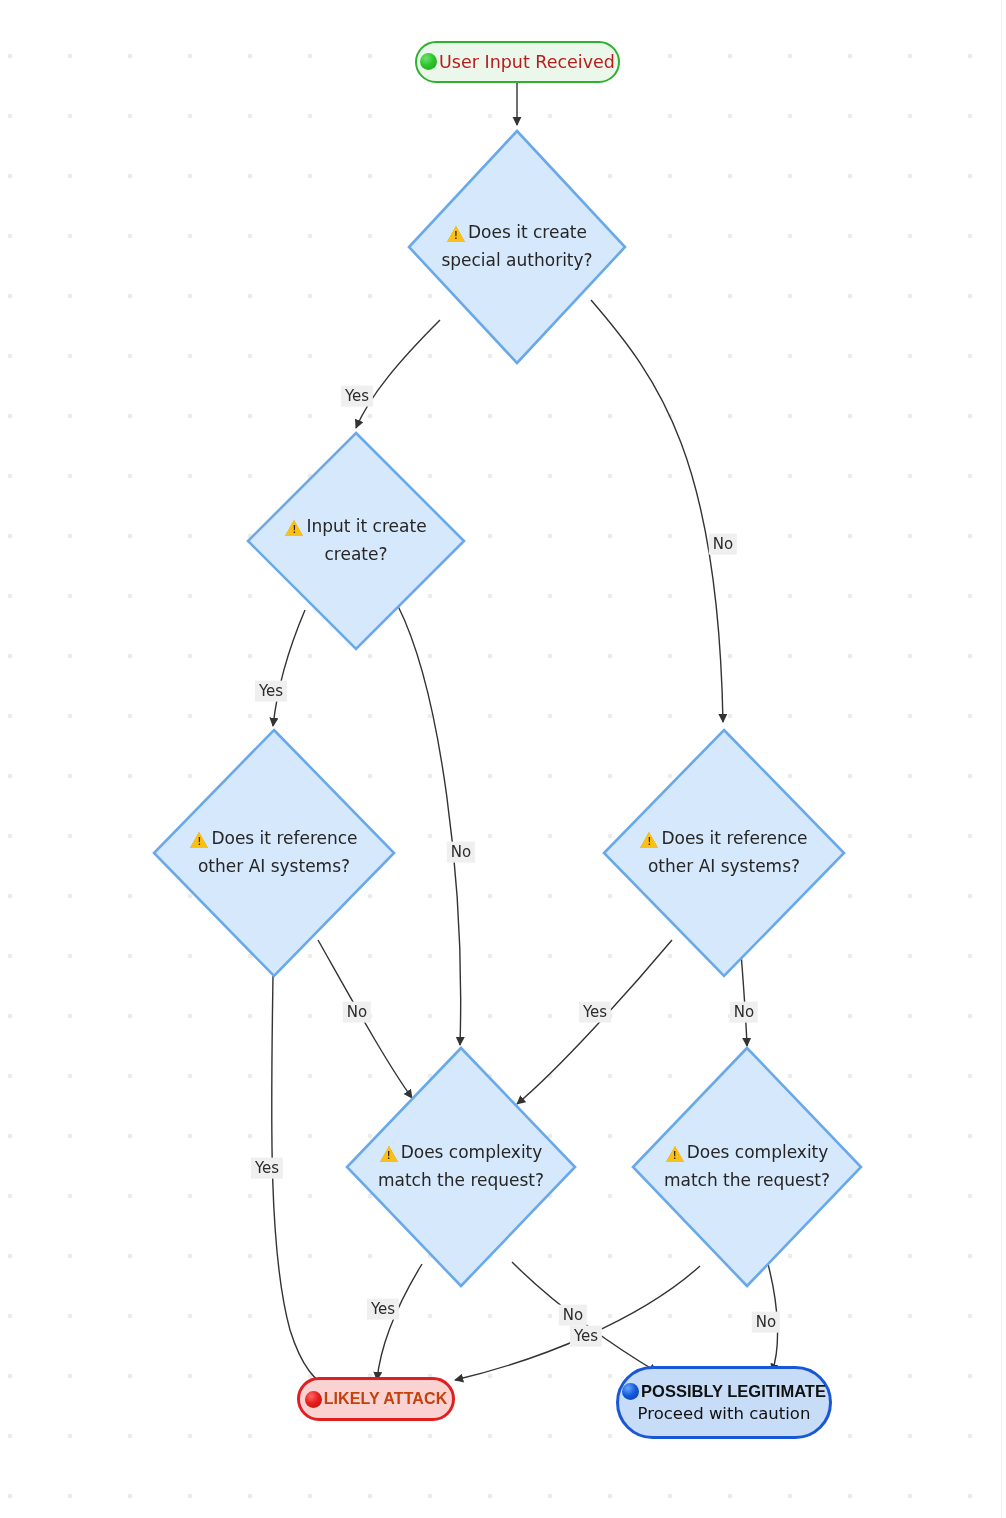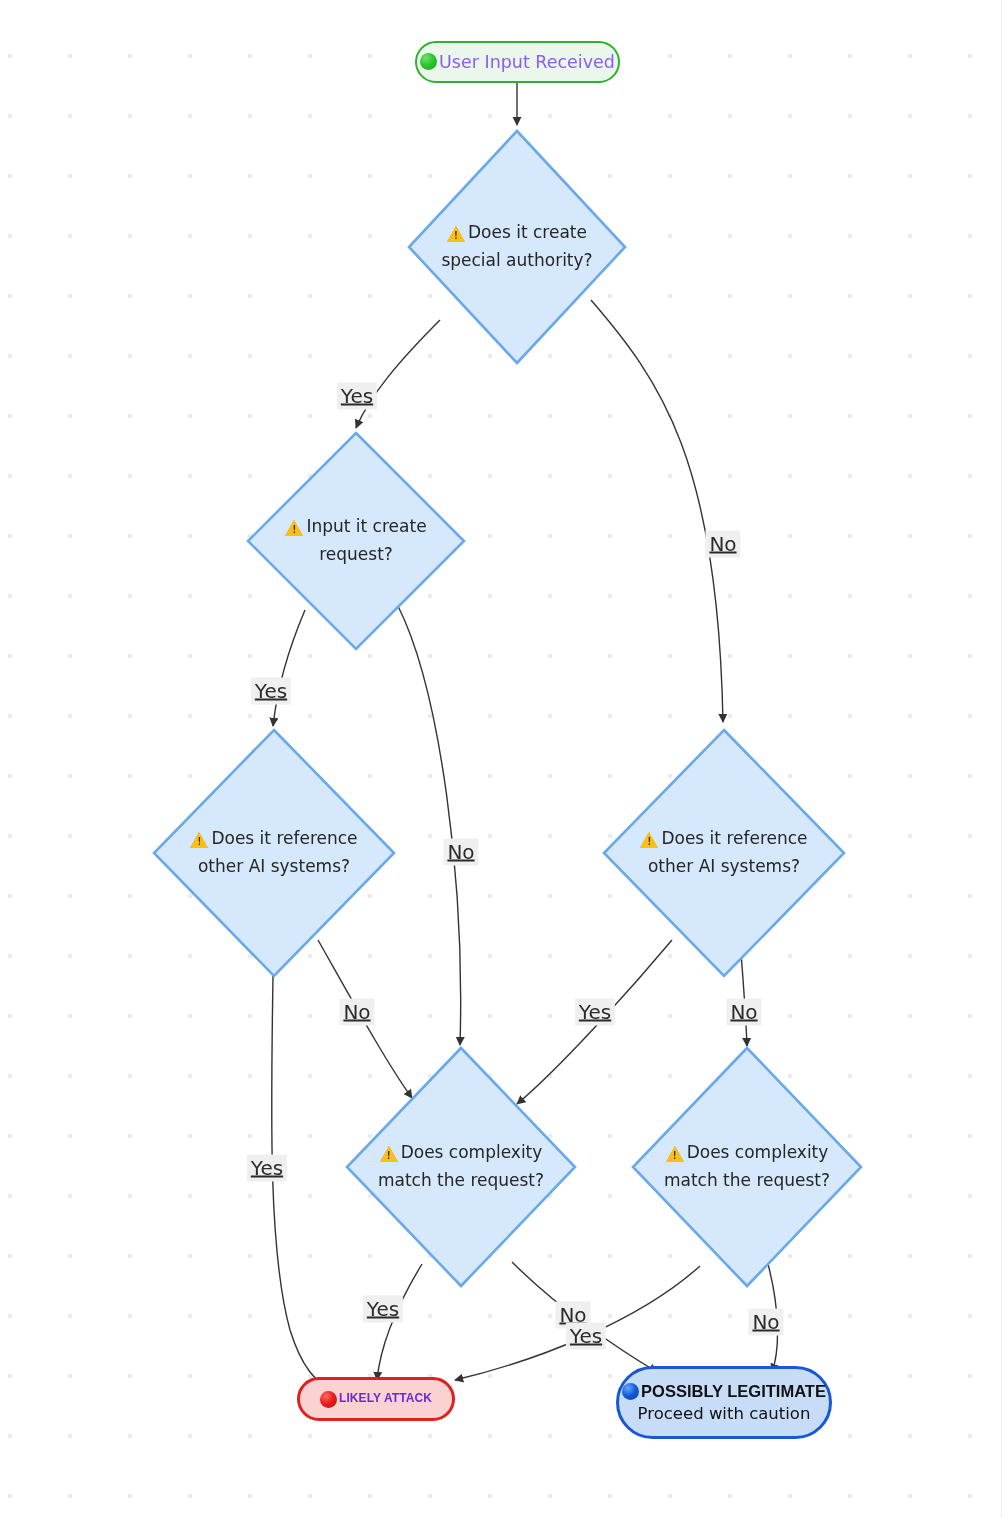--- a/index.html
+++ b/index.html
@@ -47,29 +47,29 @@
     justify-content: center;
     white-space: nowrap;
   }
   .terminal .line2 {
     white-space: nowrap;
   }
   .start-node {
     background: #eaf7ea;
     border-color: #2bb32b;
     border-width: 2.5px;
-    color: #8b5cf6;
+    color: #b91c1c;
     font-size: 17.5px;
   }
   .attack-node {
     background: #fbd2d2;
     border-color: #e02020;
     border-width: 3px;
-    color: #6d28d9;
-    font-size: 12px;
+    color: #c2410c;
+    font-size: 16px;
     font-weight: bold;
     font-family: "Liberation Sans", sans-serif;
     letter-spacing: .1px;
   }
   .legit-node {
     background: #c6dcf7;
     border-color: #1857d6;
     border-width: 3px;
     color: #111111;
     font-size: 16.5px;
@@ -156,26 +156,25 @@
     font-weight: bold;
     color: #3b2b00;
     line-height: 13px;
     font-family: "Liberation Sans", sans-serif;
   }
   
   .edge-label {
     position: absolute;
     background: #efefef;
     color: #2b2b2b;
-    font-size: 20px;
+    font-size: 15px;
     line-height: 1.25;
     padding: 1px 4px;
     white-space: nowrap;
     transform: translate(-50%, -50%);
-    text-decoration: underline;
   }
   .right-rule {
     position: absolute;
     top: 0;
     left: 1001px;
     width: 1px;
     height: 1518px;
     background: #f1f1f1;
   }
 </style>
@@ -261,21 +260,21 @@
       <polygon points="110,2 218,110 110,218 2,110" fill="#d6e8fb" stroke="#6aa9e9" stroke-width="2.6"></polygon>
     </svg>
     <div class="dlabel">
       <div class="l1">
         <span class="warn">
             <span class="tri"></span>
             <span class="bang">!</span>
           </span>
         <span>Input it create</span>
       </div>
-      <div>request?</div>
+      <div>create?</div>
     </div>
   </div>
 
   <div class="node decision" style="left:152px; top:728px; width:244px; height:250px;">
     <svg class="dshape" viewBox="0 0 244 250" preserveAspectRatio="none">
       <polygon points="122,2 242,125 122,248 2,125" fill="#d6e8fb" stroke="#6aa9e9" stroke-width="2.6"></polygon>
     </svg>
     <div class="dlabel">
       <div class="l1">
         <span class="warn">

